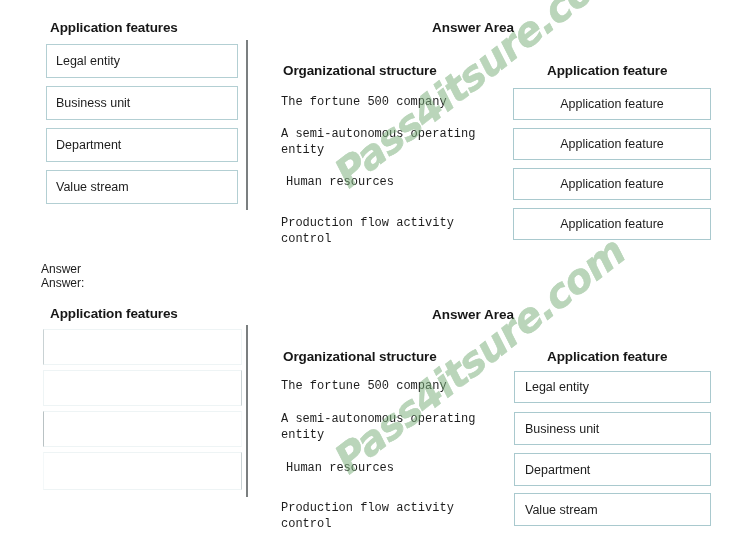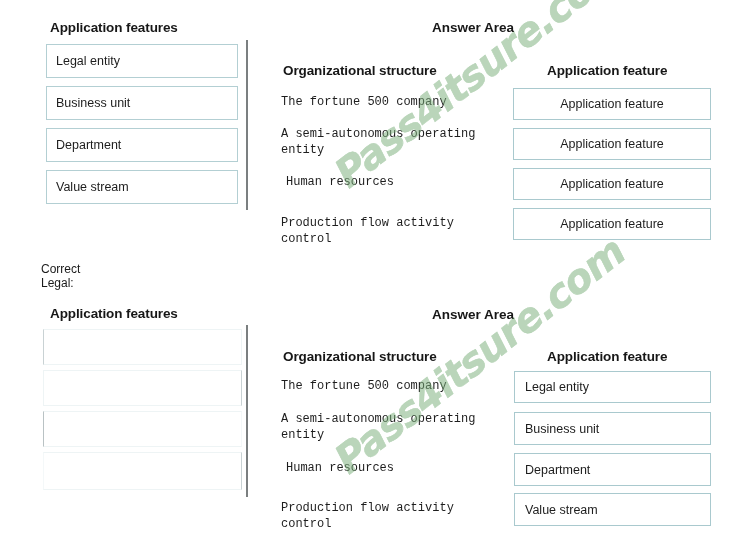--- a/index.html
+++ b/index.html
@@ -156,21 +156,21 @@
   </div>
   <div class="ans-tile center" style="left:513px; top:208px; width:198px; height:32px;">
     <span>Application feature</span>
   </div>
 
   <div class="watermark" style="left:326px; top:160px;">Pass4itsure.com</div>
 </div>
 
 <div class="panel">
 
-  <div class="correct-label" style="left:41px; top:262px;">Correct Legal:</div>
+  <div class="correct-label" style="left:41px; top:262px;">Answer Answer:</div>
 
   <div class="col-head" style="left:50px; top:306px;">Application features</div>
 
   <div class="tile ghost" style="left:43px; top:329px; width:199px; height:36px;">
     <span></span>
   </div>
   <div class="tile ghost v2" style="left:43px; top:370px; width:199px; height:36px;">
     <span></span>
   </div>
   <div class="tile ghost v3" style="left:43px; top:411px; width:199px; height:36px;">

